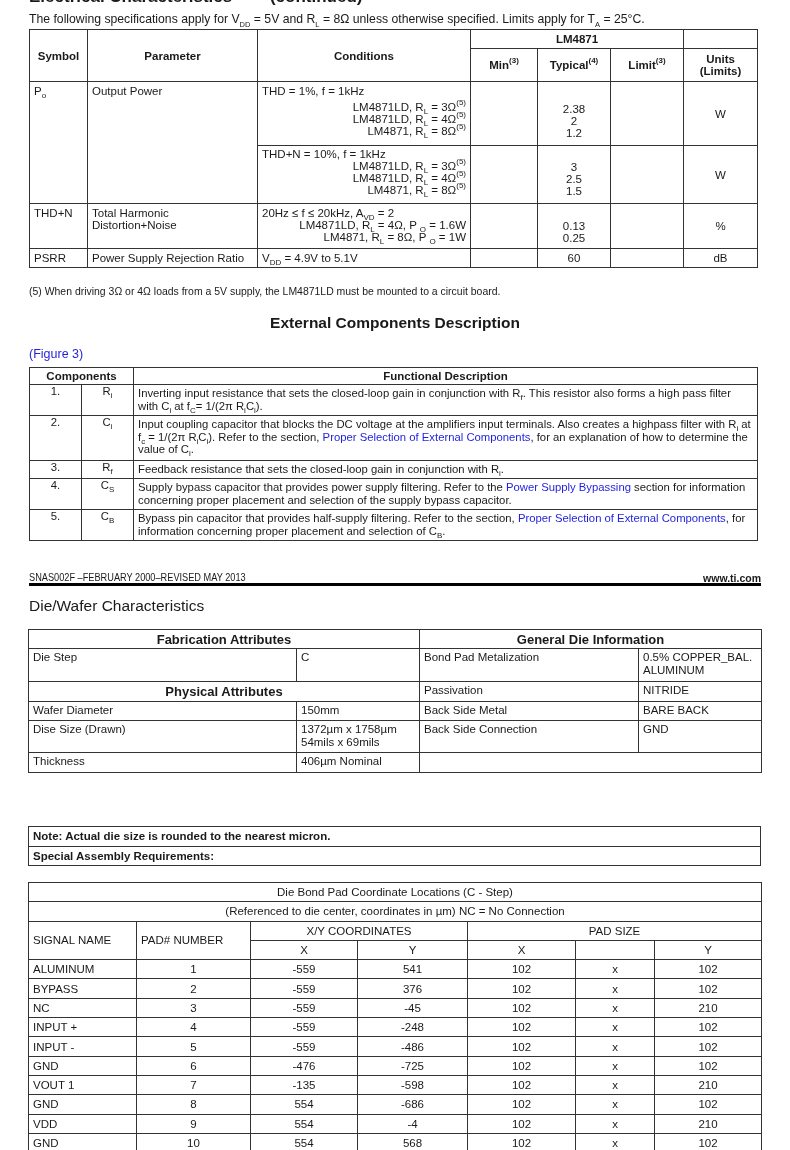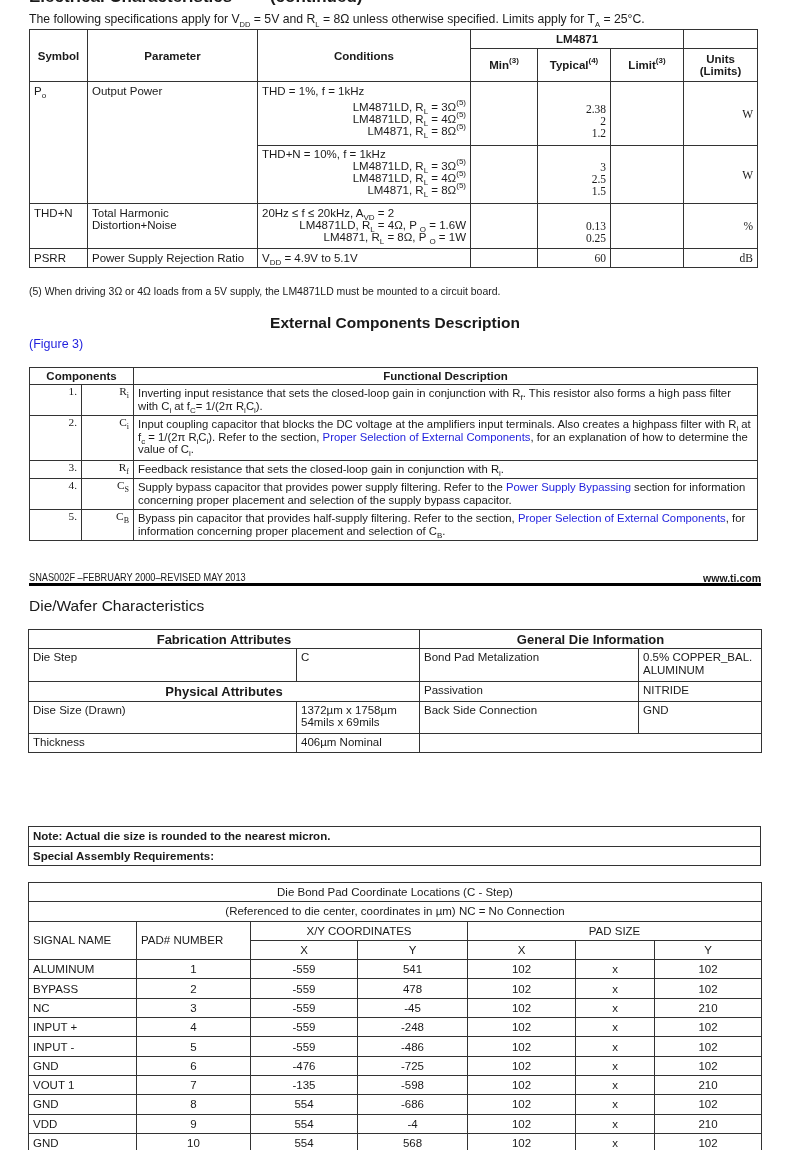--- a/index.html
+++ b/index.html
@@ -1,36 +1,36 @@
 <!DOCTYPE html>
 <html><head>
 <meta charset="utf-8">
 <style>
   * { box-sizing: border-box; margin: 0; padding: 0; }
   html, body { width: 790px; height: 1150px; background: #ffffff; overflow: hidden; }
   body { font-family: "Liberation Sans", sans-serif; color: #1a1a1a; position: relative; font-size: 11.5px; }
   .abs { position: absolute; }
-  .link { color: #1f1fdd; }
+  .link { color: #1f1fdd; margin-top: 10px; }
   sub, sup { font-size: 8px; line-height: 0; }
   sup { position: relative; top: -1px; vertical-align: super; }
   sub { vertical-align: sub; }
 
   
   .cut-heading { left: 29px; top: -13px; font-size: 17px; font-weight: bold; white-space: pre; }
   .intro { left: 29px; top: 11px; font-size: 13px; white-space: nowrap; transform: scaleX(0.94); transform-origin: left top; }
 
   table { border-collapse: collapse; table-layout: fixed; }
   td, th { border: 1.3px solid #333; padding: 0 4px; vertical-align: top; font-weight: normal; }
   th { font-weight: bold; vertical-align: middle; text-align: center; }
 
   
   #t1 { left: 29px; top: 29px; width: 728px; font-size: 11.5px; }
   #t1 th { font-size: 11.5px; }
   #t1 td { line-height: 12px; }
-  .c { text-align: right; font-family: Liberation Serif, serif; }
+  .c { text-align: center; }
   .vm { vertical-align: middle; }
   .indent { padding-left: 11px; text-align: right; }
 
   .footnote { left: 29px; top: 285px; font-size: 11px; transform: scaleX(0.95); transform-origin: left top; white-space: nowrap; }
   .h2-ext { left: 0; width: 790px; top: 314px; text-align: center; font-size: 15.5px; font-weight: bold; }
   .fig-link { left: 29px; top: 337px; font-size: 12.5px; }
 
   
   #t2 { left: 29px; top: 367px; width: 728px; font-size: 11.3px; }
   #t2 td { line-height: 12.5px; }
@@ -219,20 +219,26 @@
     <td>Die Step</td>
     <td>C</td>
     <td>Bond Pad Metalization</td>
     <td>0.5% COPPER_BAL. ALUMINUM</td>
   </tr>
   <tr>
     <th colspan="2">Physical Attributes</th>
     <td>Passivation</td>
     <td>NITRIDE</td>
   </tr>
+  <tr>
+    <td>Wafer Diameter</td>
+    <td>150mm</td>
+    <td>Back Side Metal</td>
+    <td>BARE BACK</td>
+  </tr>
   <tr style="height:32px">
     <td>Dise Size (Drawn)</td>
     <td>
           <div>1372µm x 1758µm</div>
           <div>54mils x 69mils</div>
         </td>
     <td>Back Side Connection</td>
     <td>GND</td>
   </tr>
   <tr>
@@ -290,21 +296,21 @@
         <td>-559</td>
         <td>541</td>
         <td>102</td>
         <td>x</td>
         <td>102</td>
       </tr>
   <tr>
         <td class="l">BYPASS</td>
         <td>2</td>
         <td>-559</td>
-        <td>478</td>
+        <td>376</td>
         <td>102</td>
         <td>x</td>
         <td>102</td>
       </tr>
   <tr>
         <td class="l">NC</td>
         <td>3</td>
         <td>-559</td>
         <td>-45</td>
         <td>102</td>

